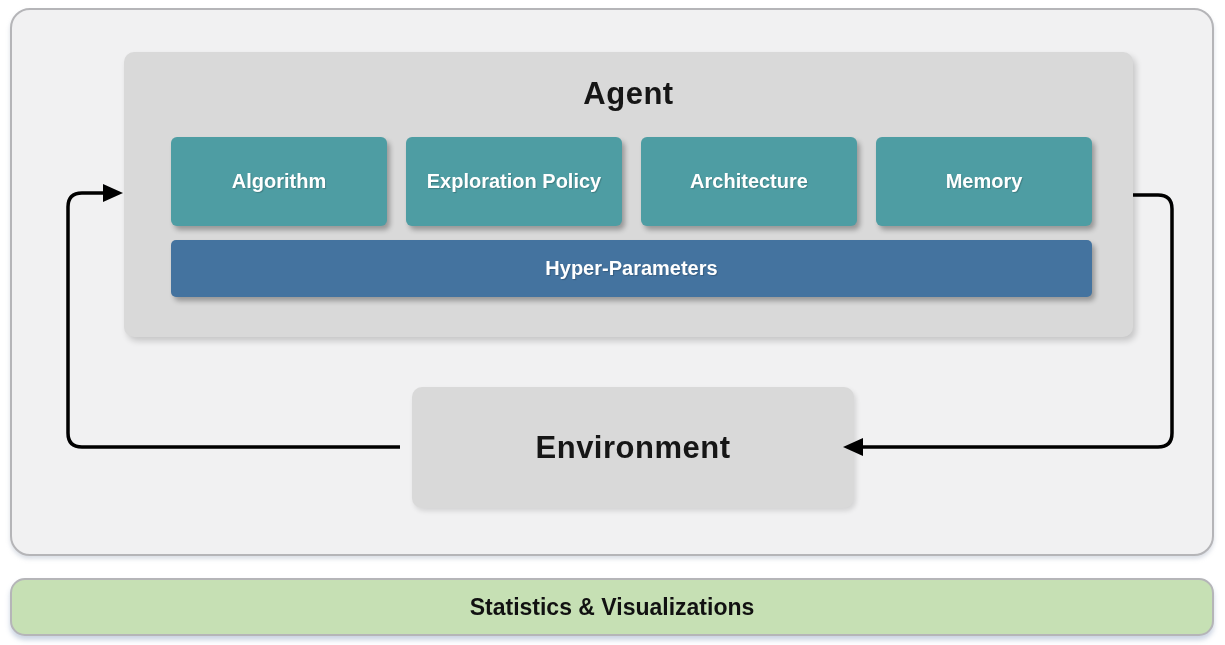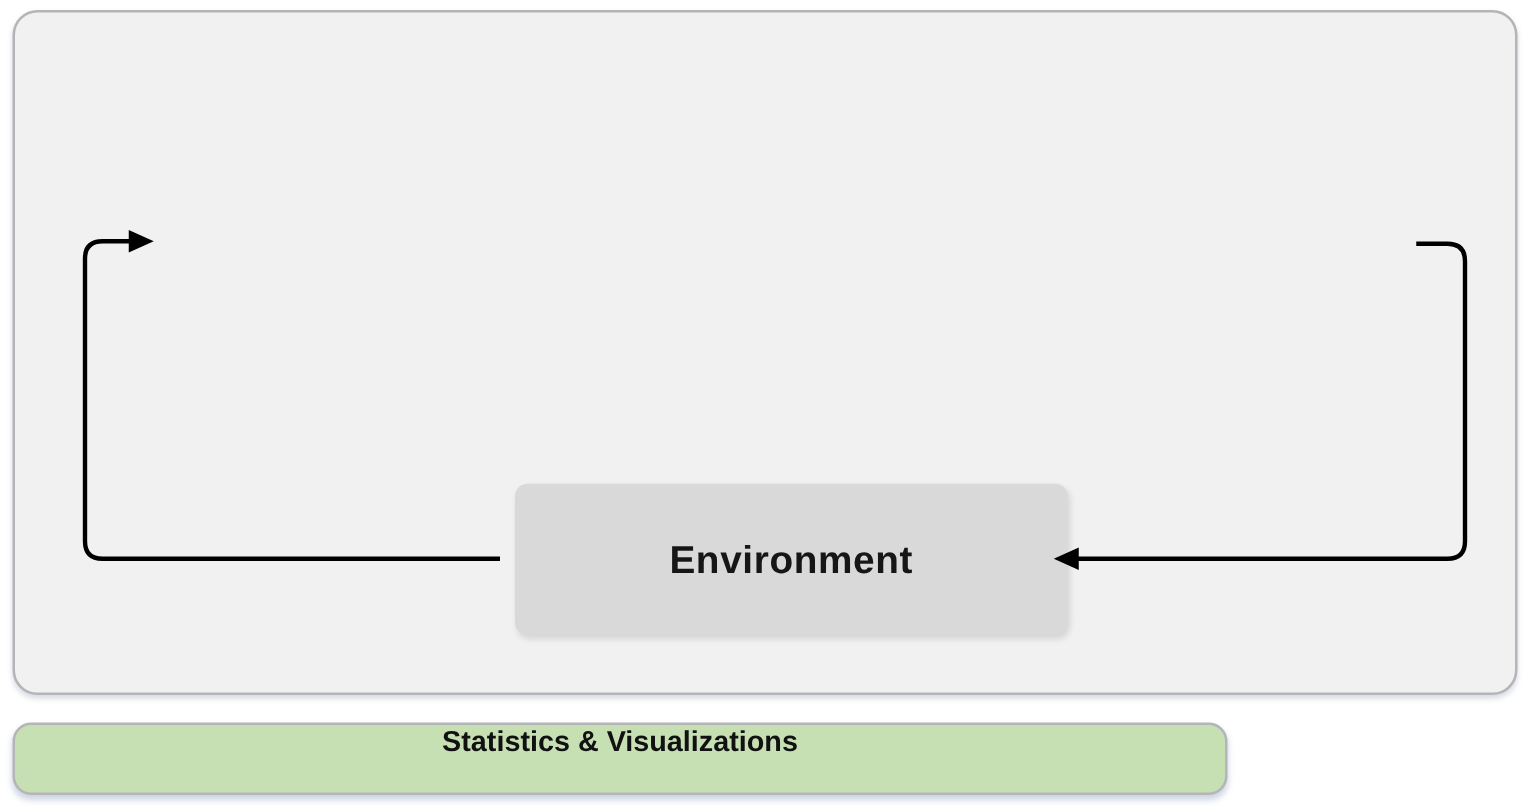--- a/index.html
+++ b/index.html
@@ -74,38 +74,58 @@
   .env-title{
     font-size:31px;font-weight:bold;color:#161616;
     letter-spacing:0.5px;
   }
 
   .arrows{position:absolute;left:0;top:0;width:1225px;height:645px;pointer-events:none;}
   .arrow-line{stroke:var(--arrow);stroke-width:3.5;fill:none;}
   .arrow-head{fill:var(--arrow);stroke:none;}
 
   .stats-bar{
-    position:absolute;left:10px;top:578px;width:972px;height:58px;
+    position:absolute;left:10px;top:578px;width:1204px;height:58px;
     background:var(--green);
     border:2px solid var(--frame-border);
     border-radius:15px;
     box-shadow:0 4px 5px rgba(140,160,190,0.45);
-    display:flex;align-items:flex-start;justify-content:center;
+    display:flex;align-items:center;justify-content:center;
   }
   .stats-bar span{
     font-size:23px;font-weight:bold;color:#111111;
   }
 </style>
 </head>
 <body>
 
 <div class="canvas">
 
   <div class="frame"></div>
 
+  <div class="agent">
+    <div class="agent-title">Agent</div>
+
+    <div class="module m0">
+      <span>Algorithm</span>
+    </div>
+    <div class="module m1">
+      <span>Exploration Policy</span>
+    </div>
+    <div class="module m2">
+      <span>Architecture</span>
+    </div>
+    <div class="module m3">
+      <span>Memory</span>
+    </div>
+
+    <div class="hyper">
+      <span>Hyper-Parameters</span>
+    </div>
+  </div>
 
   <div class="environment">
     <div class="env-title">Environment</div>
   </div>
 
   <svg class="arrows" viewBox="0 0 1225 645" xmlns="http://www.w3.org/2000/svg">
 
     <path class="arrow-line" d="M 400 447 L 82 447 Q 68 447 68 433 L 68 207 Q 68 193 82 193 L 104 193"></path>
     <polygon class="arrow-head" points="123,193 103,184 103,202"></polygon>
 

